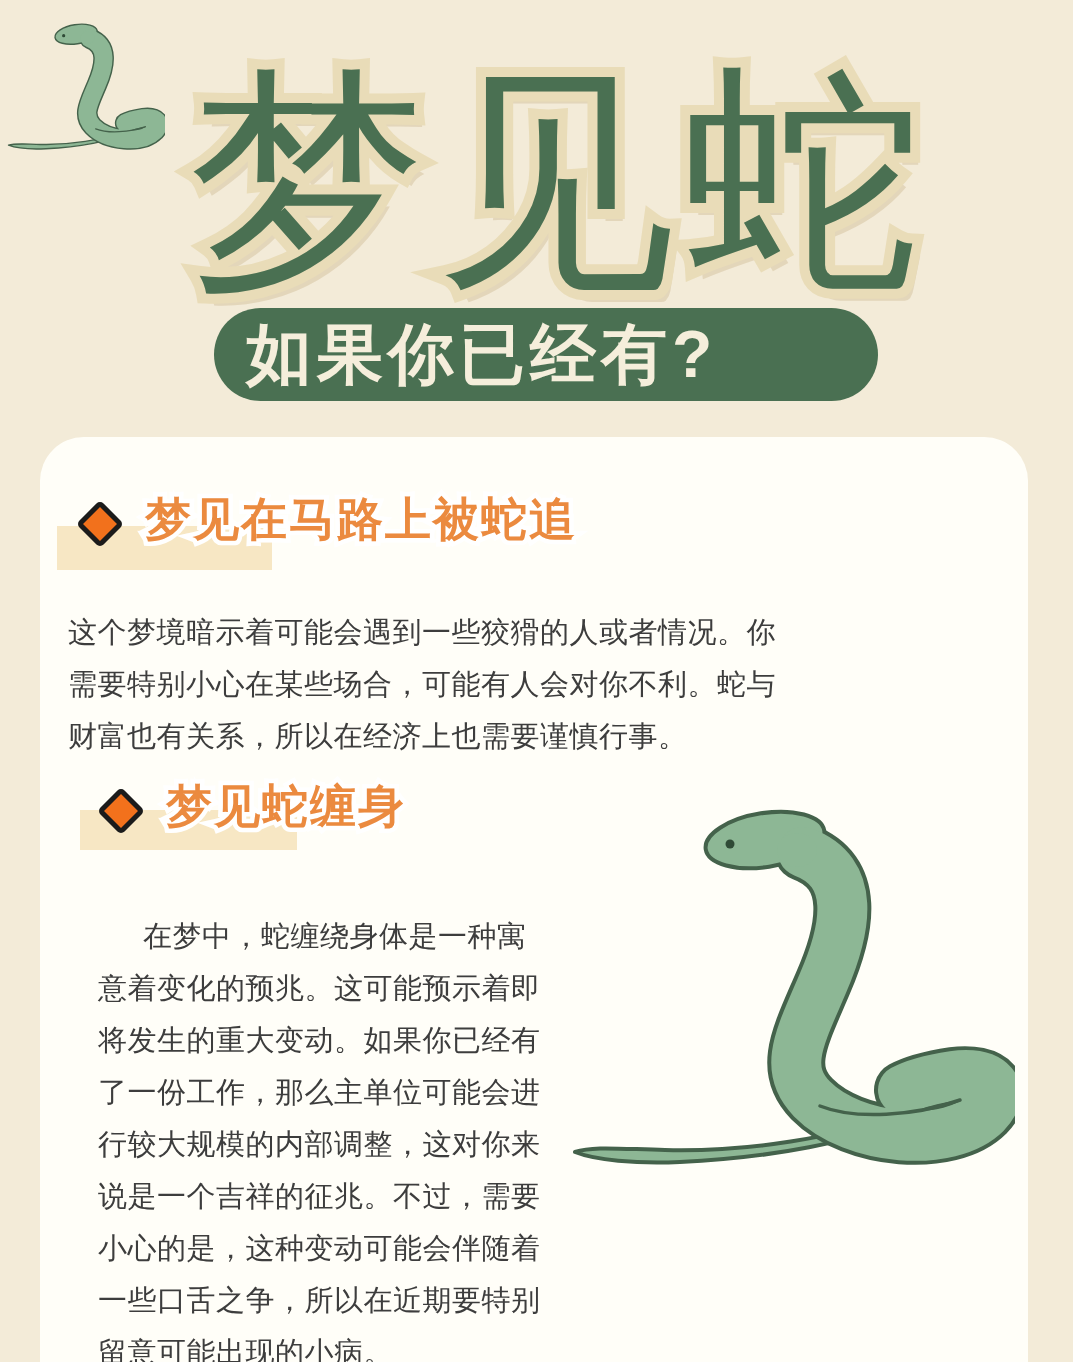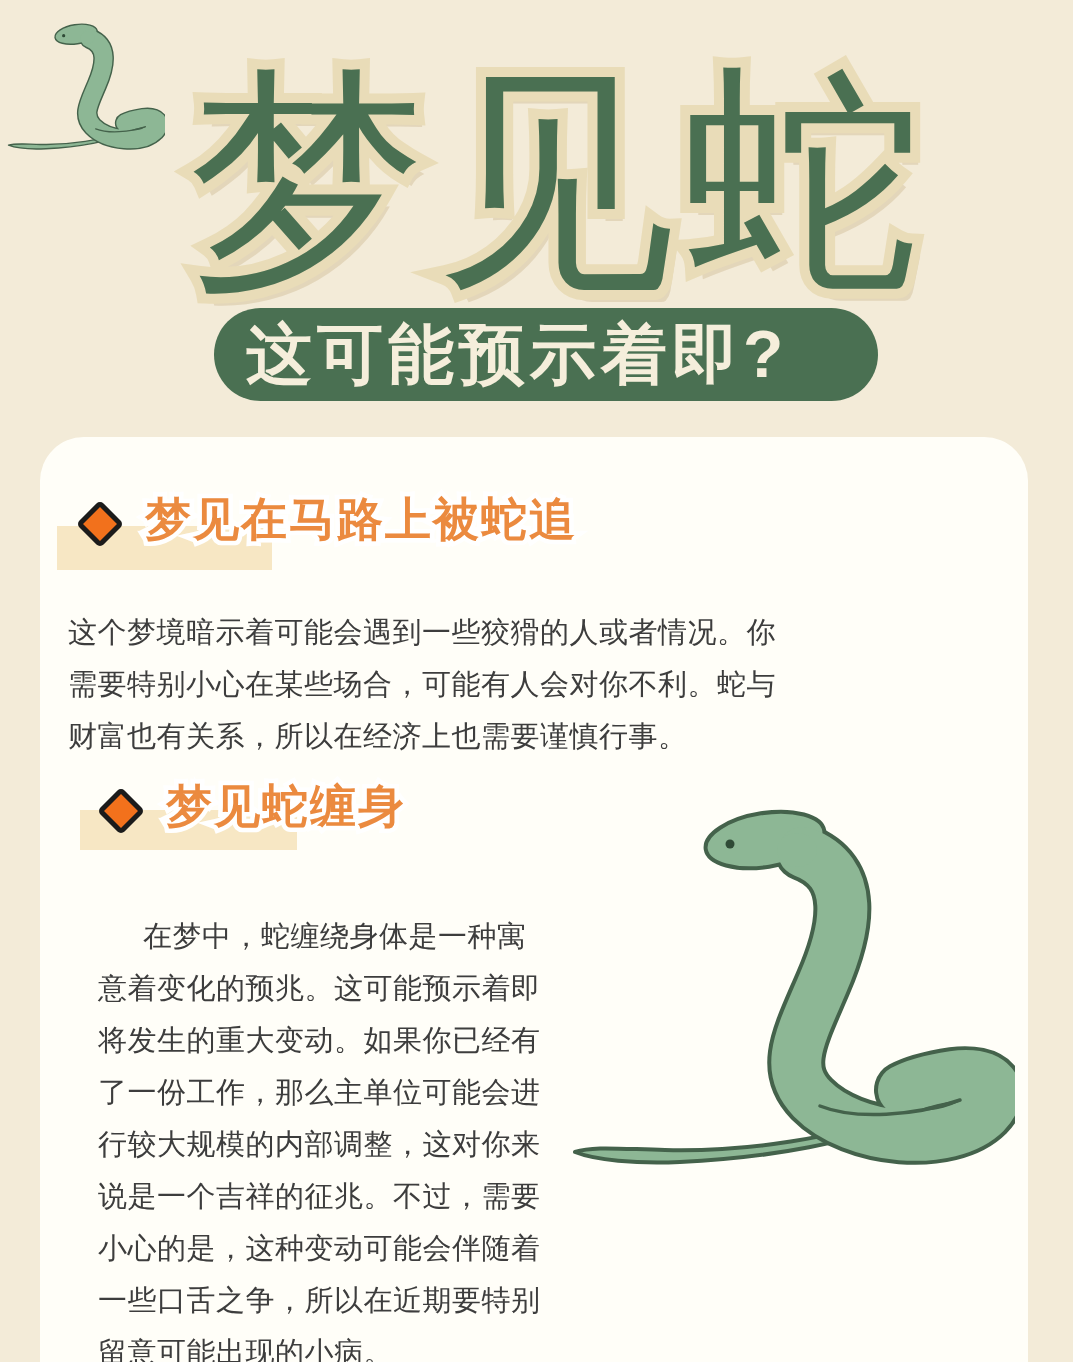--- a/index.html
+++ b/index.html
@@ -94,21 +94,21 @@
   <svg class="snake-small" viewBox="0 0 450 405">
     <use href="#snakeShape"></use>
   </svg>
 
   <div class="big-title">
     <span class="t stroke">梦见蛇</span>
     <span class="t fill">梦见蛇</span>
   </div>
 
   <div class="subtitle-pill">
-    <span class="s">这可能预示着即?</span>
+    <span class="s">如果你已经有?</span>
   </div>
 
   <div class="card">
 
     <div class="heading-row hr1">
       <span class="hl-bar"></span>
       <span class="diamond-box">
           <span class="diamond"></span>
         </span>
       <span class="htext">

